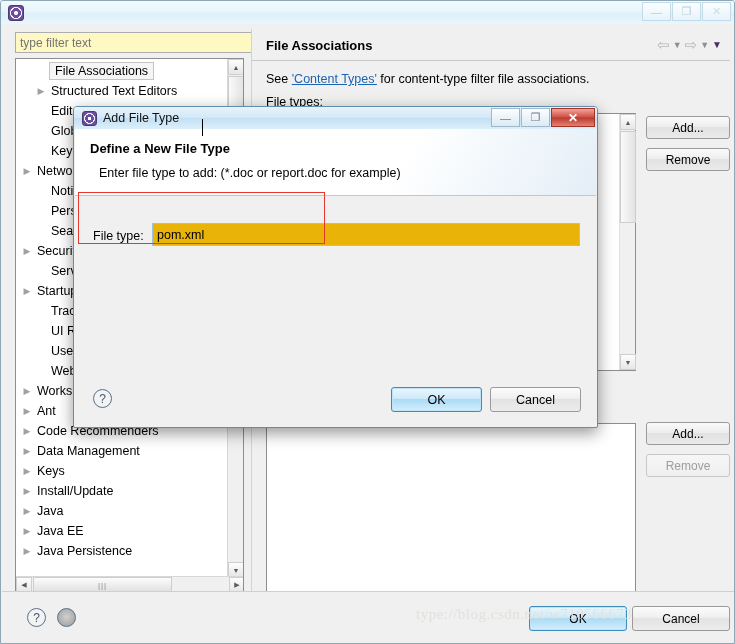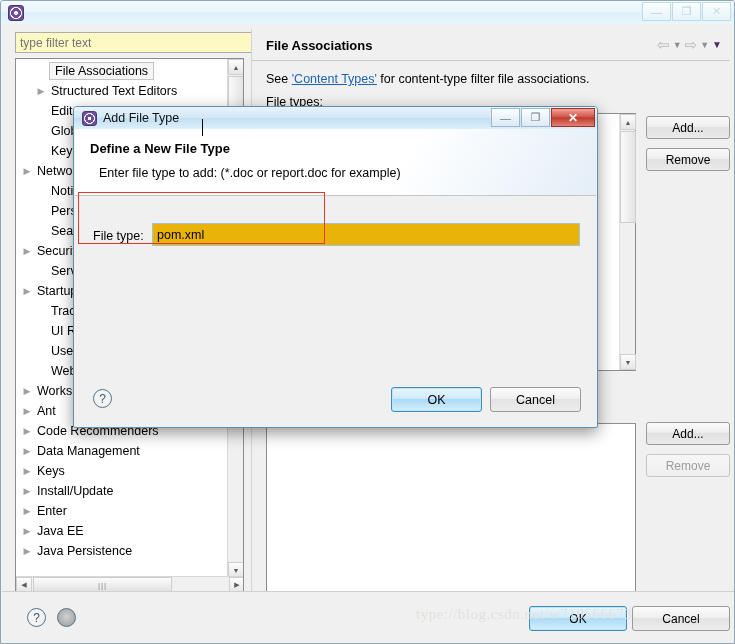--- a/index.html
+++ b/index.html
@@ -393,21 +393,21 @@
           <div class="trow">
             <span class="tarrow" style="margin-left: 3px;">▶</span>
             <span class="tlabel">Keys</span>
           </div>
           <div class="trow">
             <span class="tarrow" style="margin-left: 3px;">▶</span>
             <span class="tlabel">Install/Update</span>
           </div>
           <div class="trow">
             <span class="tarrow" style="margin-left: 3px;">▶</span>
-            <span class="tlabel">Enter</span>
+            <span class="tlabel">Java</span>
           </div>
           <div class="trow">
             <span class="tarrow" style="margin-left: 3px;">▶</span>
             <span class="tlabel">Java EE</span>
           </div>
           <div class="trow">
             <span class="tarrow" style="margin-left: 3px;">▶</span>
             <span class="tlabel">Java Persistence</span>
           </div>
         </div>

